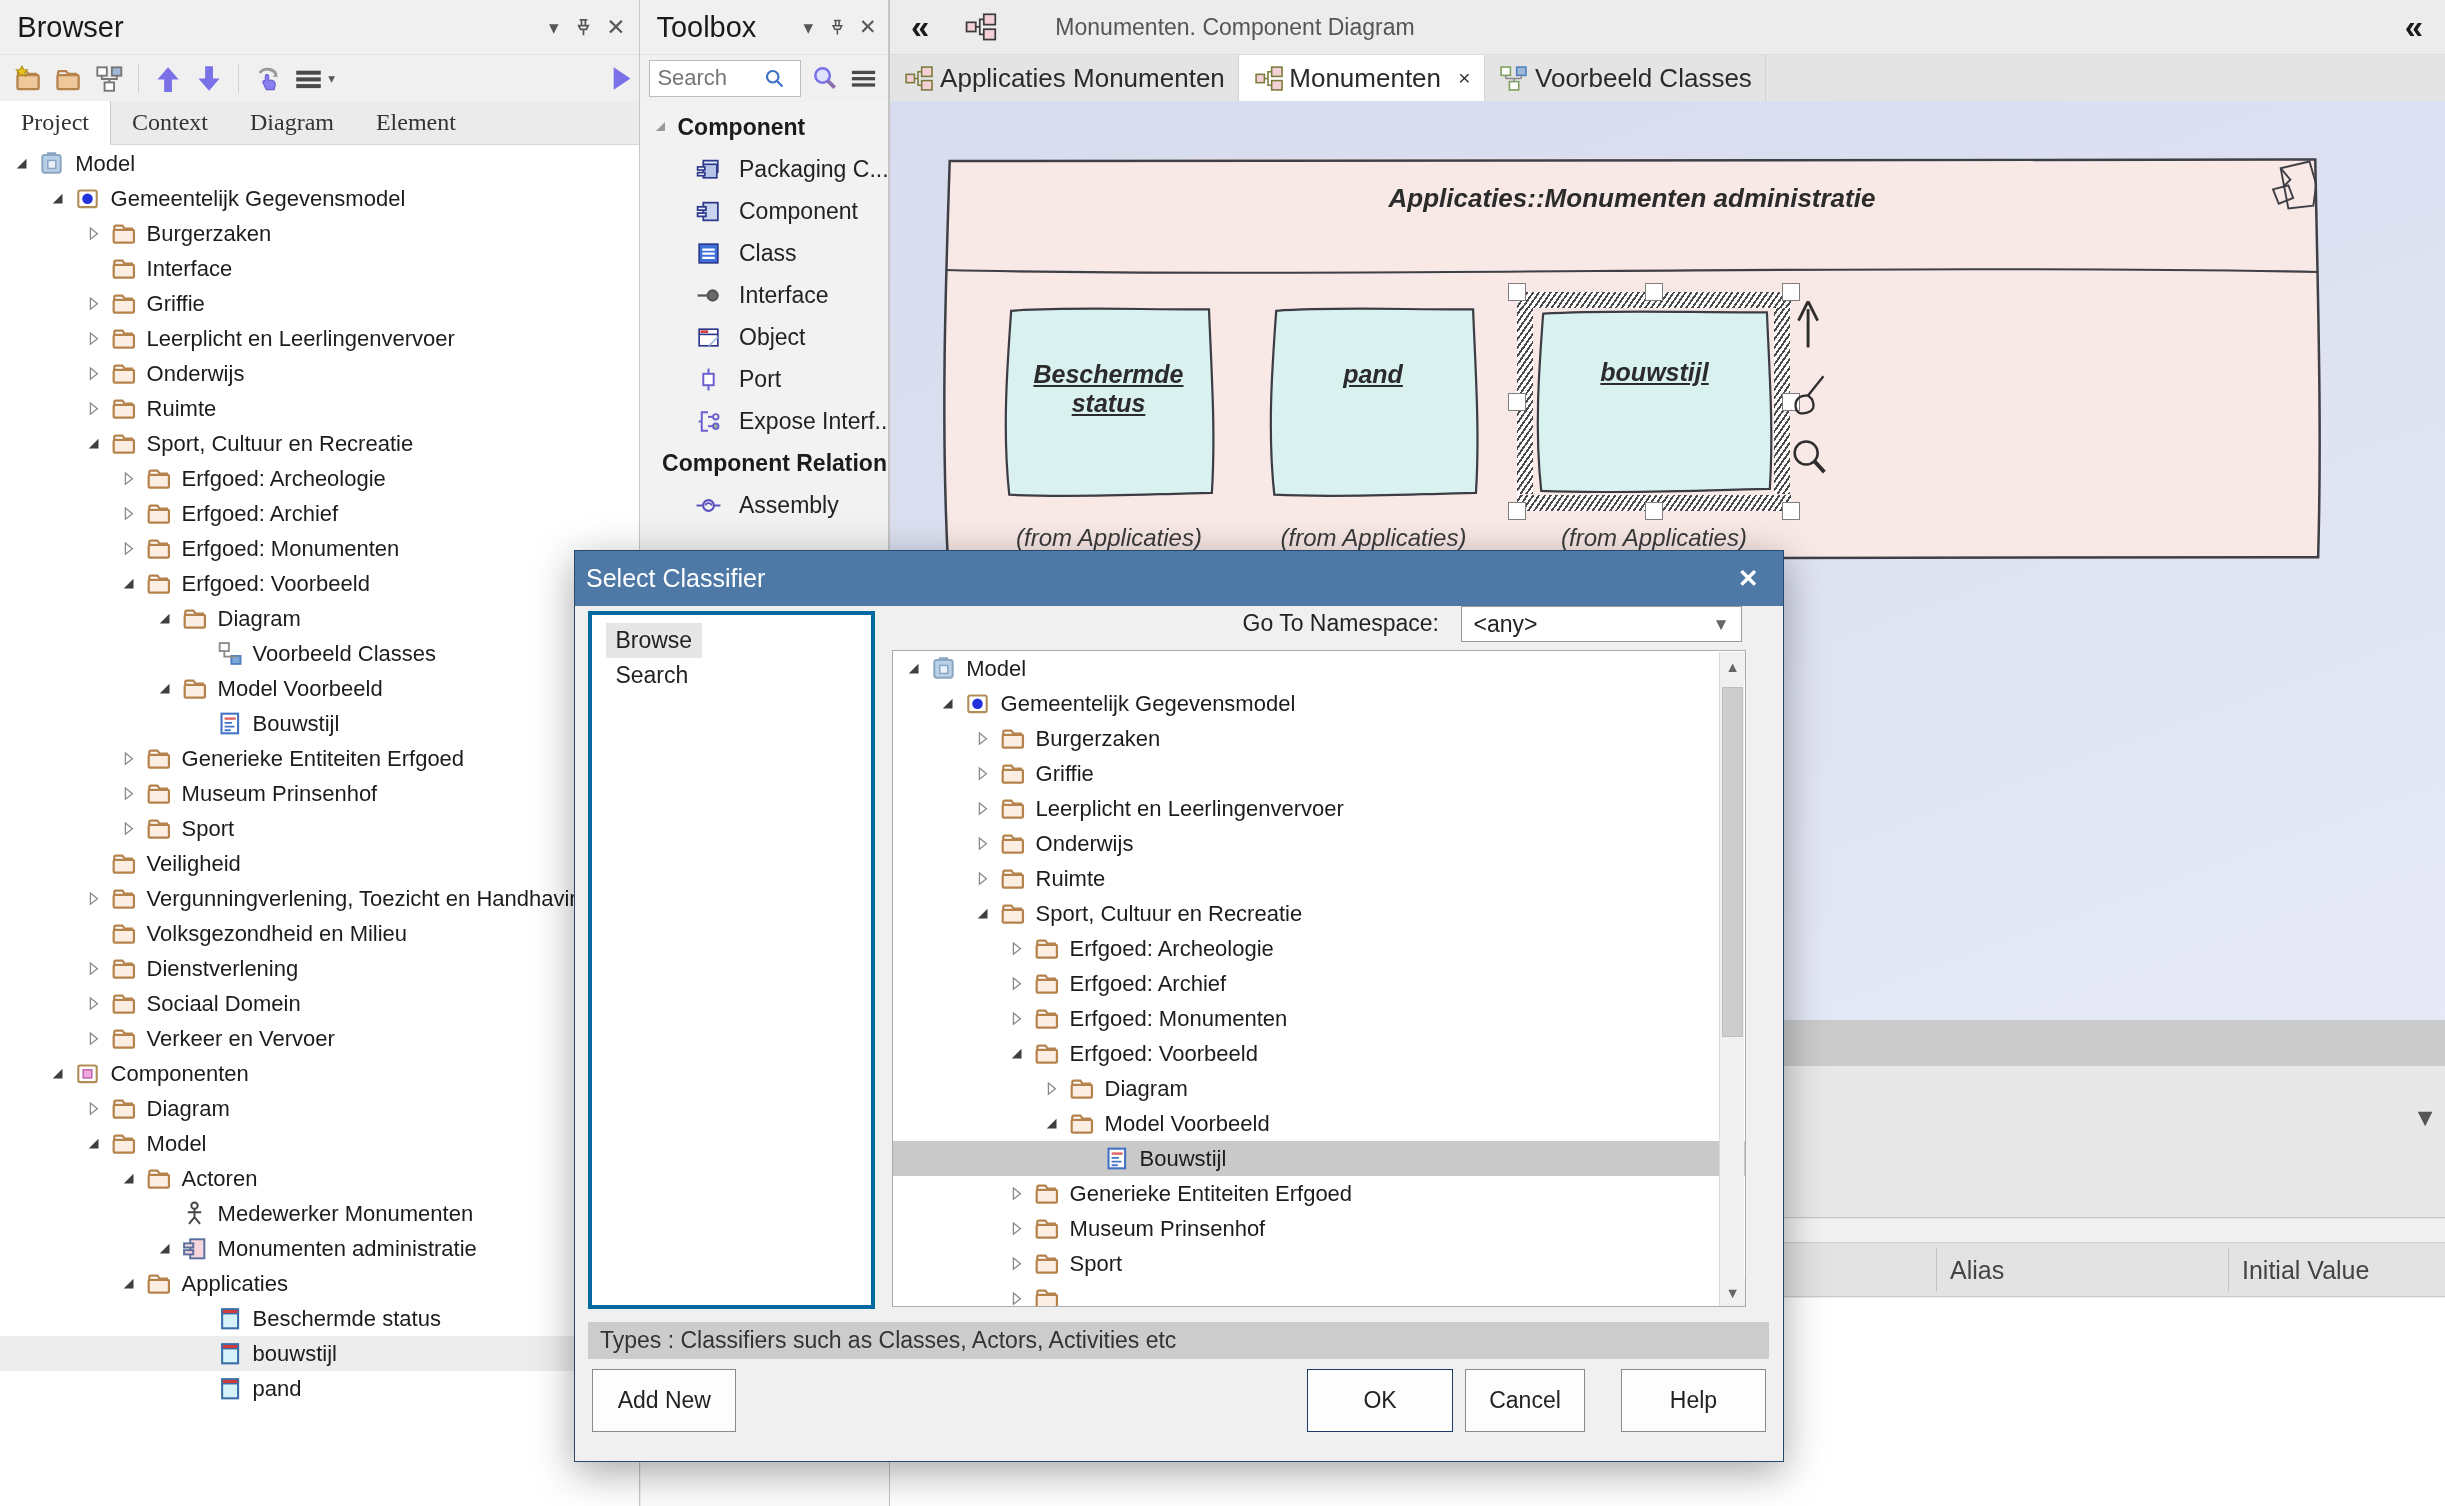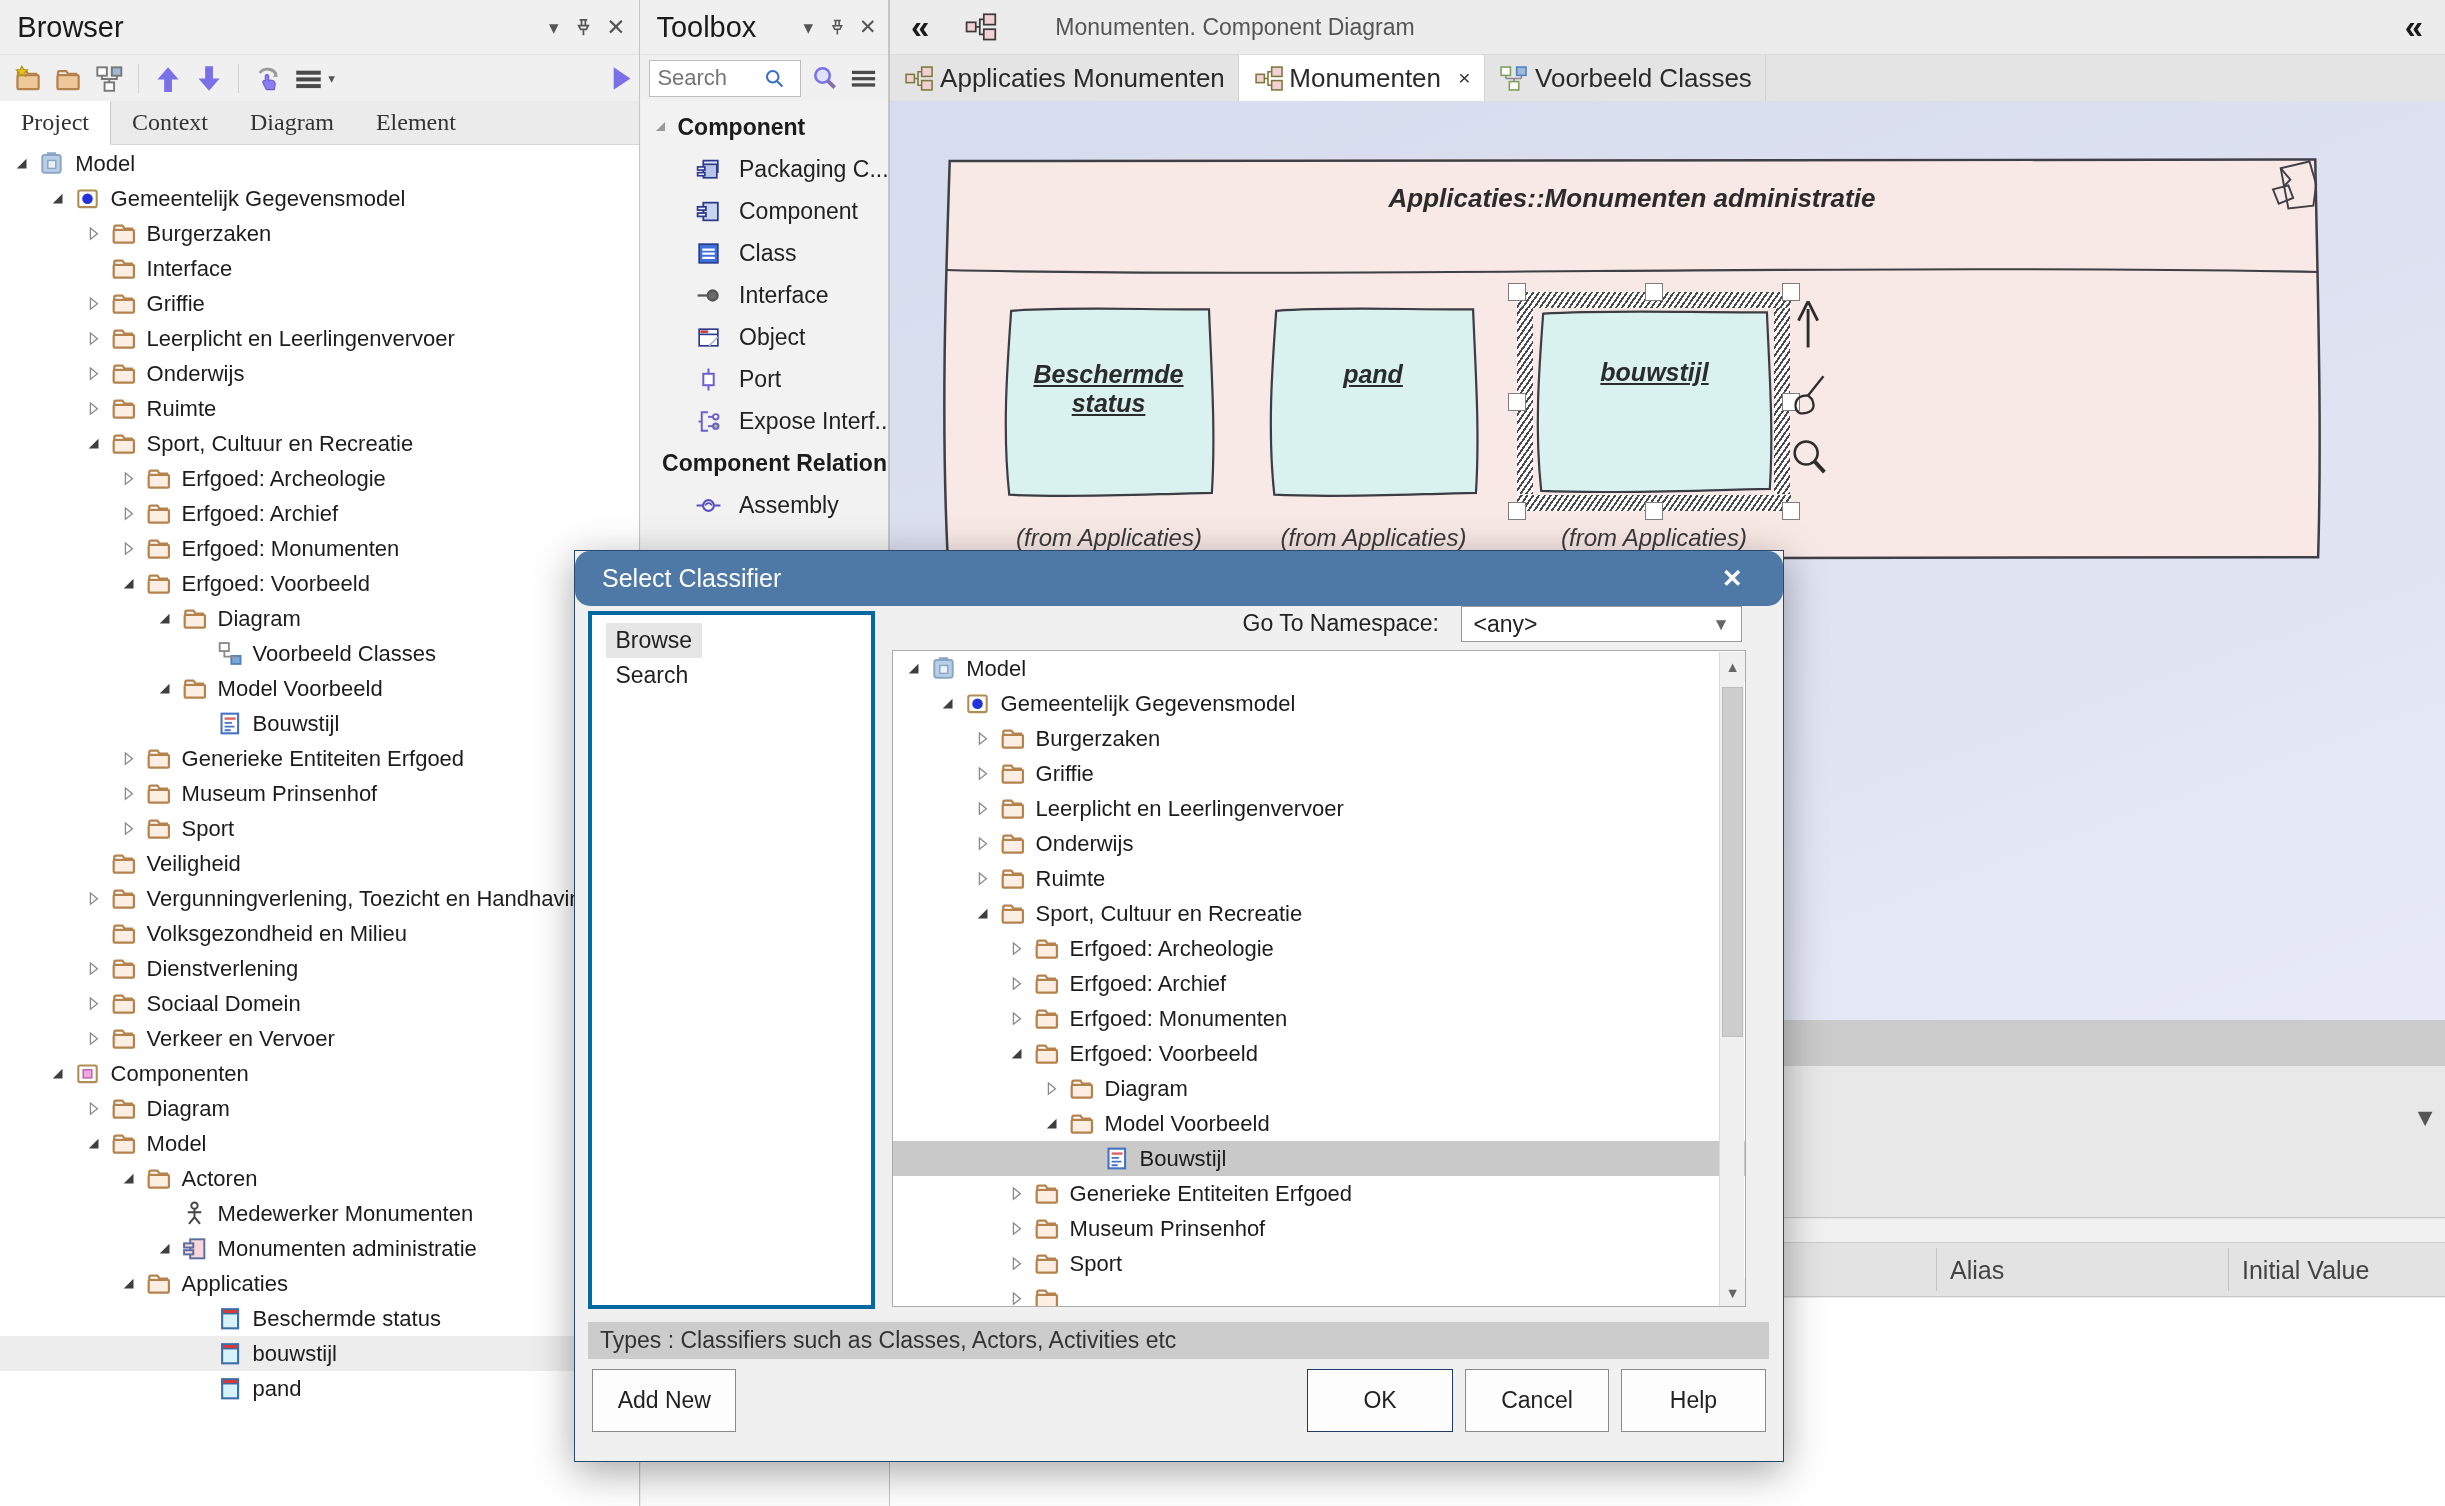--- a/index.html
+++ b/index.html
@@ -79,40 +79,40 @@
   #band2 .dd { position:absolute; right:9.6px; top:37px; color:#555; font-size:25px; }
   #band3 { left:0; top:1219px; width:1557px; height:23px; background:#f1f1f1; }
   #cols-header { left:0; top:1242px; width:1557px; height:55px; background:#e3e3e3; border-top:1px solid #cdcdcd; border-bottom:1px solid #c9c9c9; }
   .col-sep { position:absolute; top:4.8px; bottom:4.8px; width:1px; background:#c2c2c2; }
   .col-label { position:absolute; top:13.4px; font-size:25px; color:#444; }
   #grid-white { left:0; top:1298px; width:1557px; height:208px; background:#fff; }
 
   
   #dialog { left:574px; top:550px; width:1210px; height:912px; background:#f0f0f0;
      border:1.9px solid #27496d; box-shadow:0 9.6px 38px rgba(0,0,0,.35); z-index:50; }
-  #dlg-titlebar { position:absolute; left:0; top:0; width:100%; height:55px; background:#4e79a7; display:flex; align-items:center; padding:0 27px;border-radius:15px; }
+  #dlg-titlebar { position:absolute; left:0; top:0; width:100%; height:55px; background:#4e79a7; display:flex; align-items:center; padding:0 11px; }
   #dlg-title { color:#fff; font-size:25px; }
   #dlg-close { margin-left:auto; color:#fff; font-size:25px; font-weight:bold; padding:0 13.4px; }
   #dlg-nav { position:absolute; left:13.4px; top:60px; width:287px; height:698px; background:#fff; border:4px solid #0369a1; padding-top:7.7px; }
   .dlg-nav-item { height:35px; display:flex; align-items:center; margin-left:13.4px; padding:0 9.6px; font-size:23px; color:#222; width:max-content; }
   .dlg-nav-item.sel { background:#e6e6e6; }
   #dlg-ns-label { position:absolute; left:576px; top:55px; width:288px; height:35px; text-align:right; font-size:23px; color:#222; line-height:35px; }
   #dlg-ns-combo { position:absolute; left:886px; top:55px; width:281px; height:36px; background:#fff; border:1px solid #9a9a9a;
       font-size:23px; color:#222; display:flex; align-items:center; padding:0 11.5px; }
   #dlg-ns-combo .dd { margin-left:auto; color:#666; font-size:17.3px; }
   #dlg-tree { position:absolute; left:317px; top:99px; width:854px; height:657px; background:#fff; border:1px solid #ababab; overflow:hidden; white-space:nowrap; }
   #dlg-scroll { position:absolute; right:1px; top:1px; width:25px; height:655px; background:#f0f0f0; border-left:1px solid #d9d9d9; }
   .scr-btn { position:absolute; left:0; width:25px; height:29px; background:#f0f0f0; display:flex; align-items:center; justify-content:center; font-size:14.4px; color:#666; }
   #scr-thumb { position:absolute; left:1.9px; top:35px; width:21px; height:350px; background:#cdcdcd; border:1px solid #bdbdbd; }
   #dlg-types { position:absolute; left:13.4px; top:771px; width:1181px; height:37px; background:#ccc; display:flex; align-items:center; padding-left:11.5px; font-size:23px; color:#333; }
   .dlg-btn { position:absolute; top:818px; height:63px; background:#fdfdfd; border:1px solid #8a8a8a; font-size:23px; color:#222;
      display:flex; align-items:center; justify-content:center; font-family:"Liberation Sans",sans-serif; }
   #btn-addnew { left:17.3px;  width:144px; }
   #btn-ok     { left:732px; width:146px; border:1.9px solid #1f3c68; }
-  #btn-cancel { left:890px; width:144px; }
+  #btn-cancel { left:890px; width:120px; }
   #btn-help   { left:1046px; width:145px; }
 
   svg { display:block; }
 </style>
 </head>
 <body>
 
 <div id="app">
 
   <div id="browser" class="abs">

